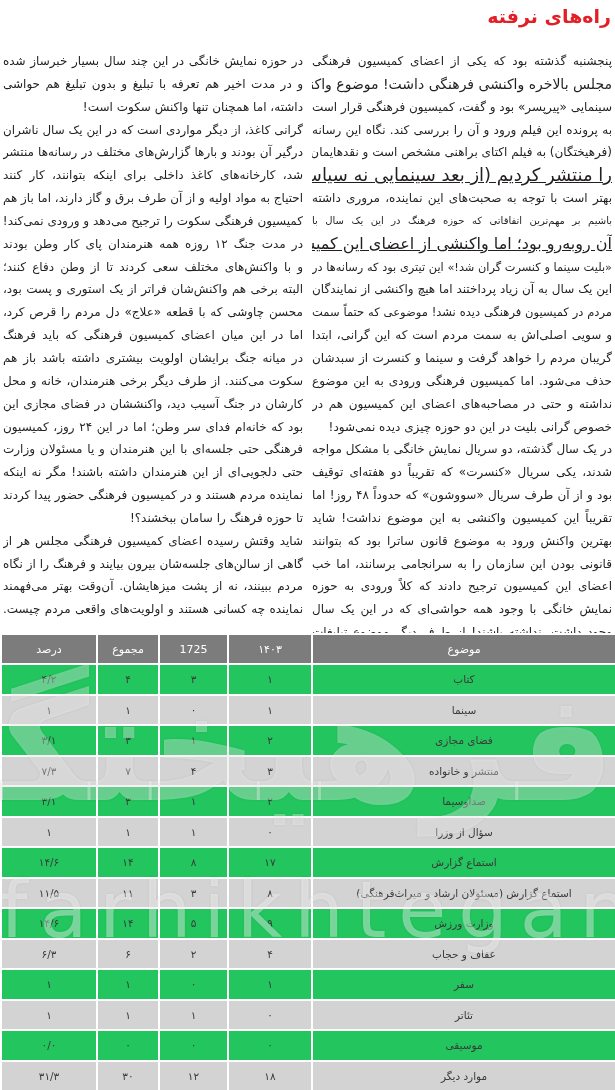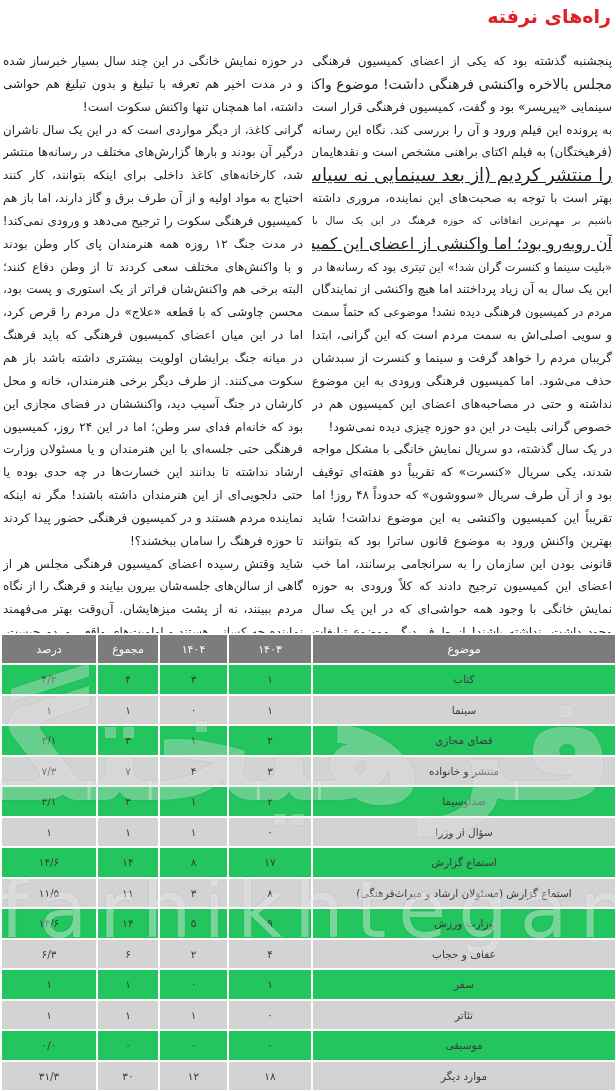--- a/index.html
+++ b/index.html
@@ -117,21 +117,20 @@
       <div class="line">در مدت جنگ ۱۲ روزه همه هنرمندان پای کار وطن بودند</div>
       <div class="line">و با واکنش‌های مختلف سعی کردند تا از وطن دفاع کنند؛</div>
       <div class="line">البته برخی هم واکنش‌شان فراتر از یک استوری و پست بود،</div>
       <div class="line">محسن چاوشی که با قطعه «علاج» دل مردم را قرص کرد،</div>
       <div class="line">اما در این میان اعضای کمیسیون فرهنگی که باید فرهنگ</div>
       <div class="line">در میانه جنگ برایشان اولویت بیشتری داشته باشد باز هم</div>
       <div class="line">سکوت می‌کنند. از طرف دیگر برخی هنرمندان، خانه و محل</div>
       <div class="line">کارشان در جنگ آسیب دید، واکنششان در فضای مجازی این</div>
       <div class="line">بود که خانه‌ام فدای سر وطن؛ اما در این ۲۴ روز، کمیسیون</div>
       <div class="line">فرهنگی حتی جلسه‌ای با این هنرمندان و یا مسئولان وزارت</div>
-      <div class="line">ارشاد نداشته تا بدانند این خسارت‌ها در چه حدی بوده یا</div>
       <div class="line">حتی دلجویی‌ای از این هنرمندان داشته باشند! مگر نه اینکه</div>
       <div class="line">نماینده مردم هستند و در کمیسیون فرهنگی حضور پیدا کردند</div>
       <div class="line">تا حوزه فرهنگ را سامان ببخشند؟!</div>
     </div>
     <div class="para cont">
       <div class="line">شاید وقتش رسیده اعضای کمیسیون فرهنگی مجلس هر از</div>
       <div class="line">گاهی از سالن‌های جلسه‌شان بیرون بیایند و فرهنگ را از نگاه</div>
       <div class="line">مردم ببینند، نه از پشت میزهایشان. آن‌وقت بهتر می‌فهمند</div>
       <div class="line">نماینده چه کسانی هستند و اولویت‌های واقعی مردم چیست.</div>
     </div>
@@ -143,21 +142,21 @@
       <col class="c-topic">
         <col class="c-y1403">
         <col class="c-y1404">
         <col class="c-total">
         <col class="c-pct">
     </colgroup>
     <thead>
       <tr>
         <th>موضوع</th>
         <th>۱۴۰۳</th>
-        <th>۱۴۰۴</th>
+        <th>1725</th>
         <th>مجموع</th>
         <th>درصد</th>
       </tr>
     </thead>
     <tbody id="table-body">
         <tr class="odd">
           <td>کتاب</td>
           <td>۱</td>
           <td>۳</td>
           <td>۴</td>

